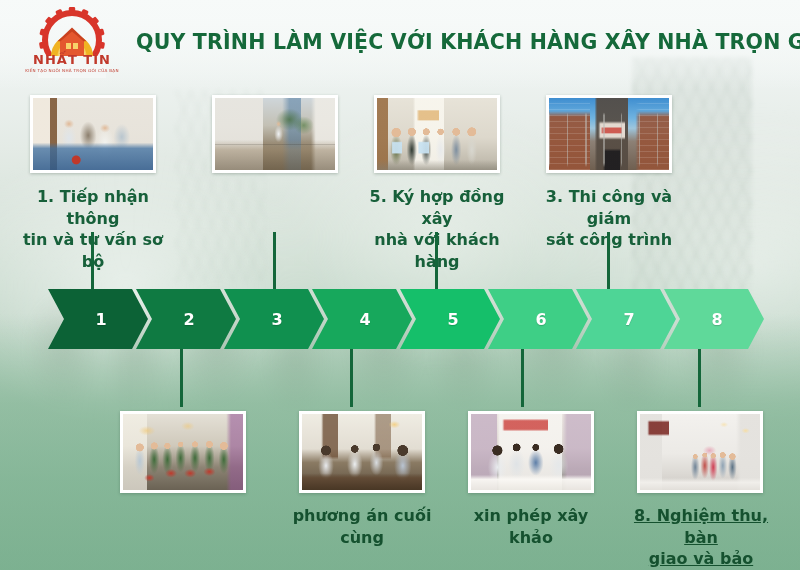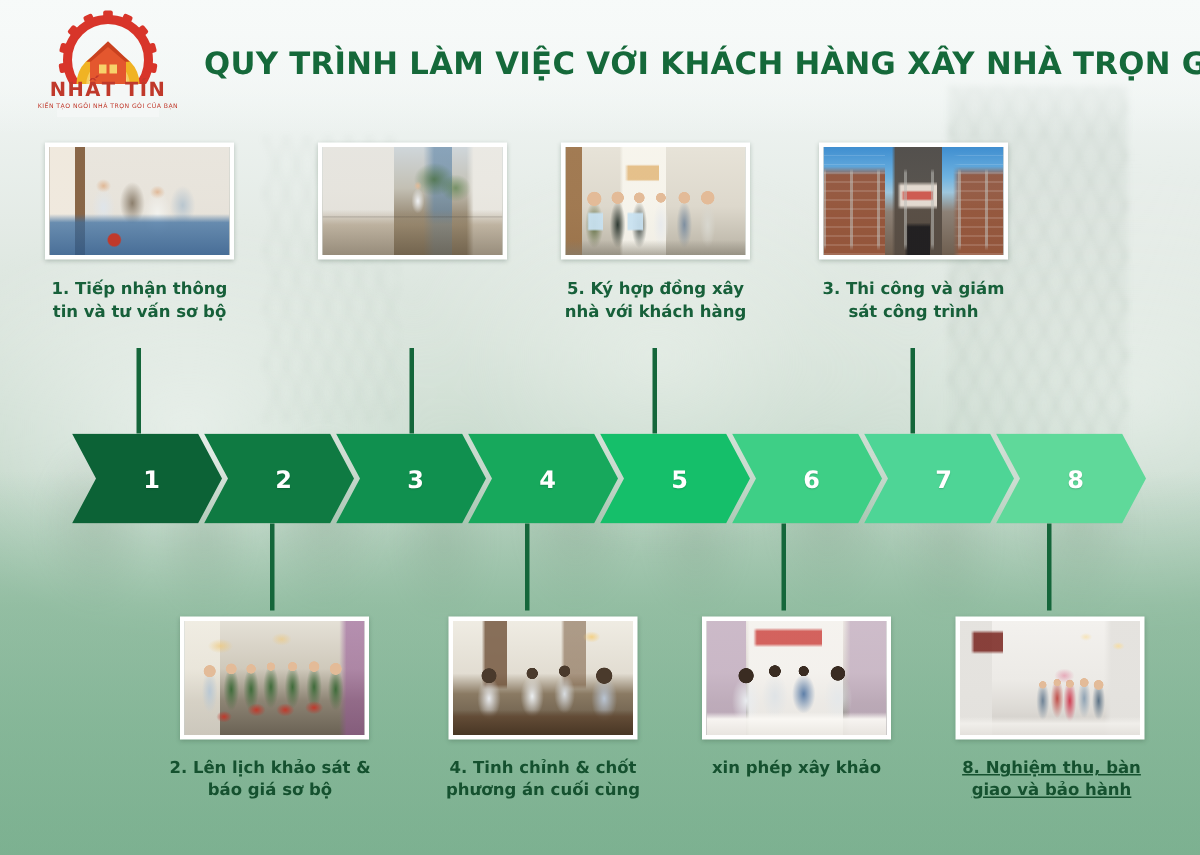--- a/index.html
+++ b/index.html
@@ -101,21 +101,21 @@
   .photo.topRow { width:126px; height:78px; }
   .photo.botRow { width:126px; height:82px; }
 
   
   .scene { position:absolute; inset:0; }
 
   .caption {
     position:absolute;
     width:150px;
     font-family:"DejaVu Sans", sans-serif;
-    font-weight:bold; font-size:11px; line-height:1.35;
+    font-weight:bold; font-size:16px; line-height:1.35;
     color:#17603a; text-align:center;
   }
   .caption.bot { color:#15512f; }
 
   .connector {
     position:absolute; width:3px; background:#14663a; z-index:3;
   }
 
   
   #band { position:absolute; z-index:4; left:48px; top:289px; width:704px; height:60px; }
@@ -347,24 +347,20 @@
       <div class="scene" style="background:
         radial-gradient(ellipse 7% 8% at 40% 78%, #c0392b, rgba(0,0,0,0) 72%),
         radial-gradient(ellipse 7% 8% at 56% 78%, #c0392b, rgba(0,0,0,0) 72%),
         radial-gradient(ellipse 7% 8% at 72% 76%, #c0392b, rgba(0,0,0,0) 72%),
         radial-gradient(ellipse 6% 7% at 22% 84%, #c0392b, rgba(0,0,0,0) 72%);"></div>
       <div class="scene" style="background:
         radial-gradient(ellipse 10% 9% at 20% 22%, rgba(240,200,120,.7), rgba(0,0,0,0) 70%),
         radial-gradient(ellipse 8% 8% at 54% 16%, rgba(240,200,120,.6), rgba(0,0,0,0) 70%);"></div>
     </div>
   </div>
-  <div class="caption bot" style="left:105px; top:505px;">
-    <div>2. Lên lịch khảo sát &amp;</div>
-    <div>báo giá sơ bộ</div>
-  </div>
 
   <div class="connector" style="left:350px; top:349px; height:58px;"></div>
   <div class="photo botRow" style="left:299px; top:411px;">
     <div class="inner">
       <div class="scene" style="background:linear-gradient(180deg,#efece3 0%,#e2ddd2 46%,#8a7a63 64%,#5e5141 100%);"></div>
       <div class="scene" style="background:
         linear-gradient(90deg, rgba(0,0,0,0) 16%, rgba(110,80,55,.8) 18% 30%, rgba(0,0,0,0) 30%),
         linear-gradient(90deg, rgba(0,0,0,0) 60%, rgba(120,90,62,.55) 62% 74%, rgba(0,0,0,0) 74%);
         -webkit-mask-image:linear-gradient(180deg, #000 0 56%, transparent 60%);
         mask-image:linear-gradient(180deg, #000 0 56%, transparent 60%);"></div>
@@ -376,21 +372,20 @@
       <div class="scene" style="background:
         radial-gradient(circle at 20% 48%, #4a3a2c 0 4.6%, rgba(0,0,0,0) 5%),
         radial-gradient(circle at 44% 46%, #4a3a2c 0 4.6%, rgba(0,0,0,0) 5%),
         radial-gradient(circle at 62% 44%, #4a3a2c 0 4.2%, rgba(0,0,0,0) 4.6%),
         radial-gradient(circle at 84% 48%, #4a3a2c 0 4.8%, rgba(0,0,0,0) 5.2%);"></div>
       <div class="scene" style="background:linear-gradient(180deg, rgba(0,0,0,0) 78%, rgba(95,70,48,.8) 84%, rgba(70,52,34,.9) 100%);"></div>
       <div class="scene" style="background:radial-gradient(ellipse 7% 7% at 77% 14%, rgba(245,205,120,.85), rgba(0,0,0,0) 70%);"></div>
     </div>
   </div>
   <div class="caption bot" style="left:287px; top:505px;">
-    <div>4. Tinh chỉnh &amp; chốt</div>
     <div>phương án cuối cùng</div>
   </div>
 
   <div class="connector" style="left:521px; top:349px; height:58px;"></div>
   <div class="photo botRow" style="left:468px; top:411px;">
     <div class="inner">
       <div class="scene" style="background:linear-gradient(180deg,#ece7e2 0%,#ddd6d2 45%,#8e8781 72%,#6d6660 100%);"></div>
       <div class="scene" style="background:
         linear-gradient(90deg, rgba(198,178,196,.85) 0 22%, rgba(0,0,0,0) 22%),
         linear-gradient(90deg, rgba(0,0,0,0) 76%, rgba(198,178,196,.8) 80% 100%),

